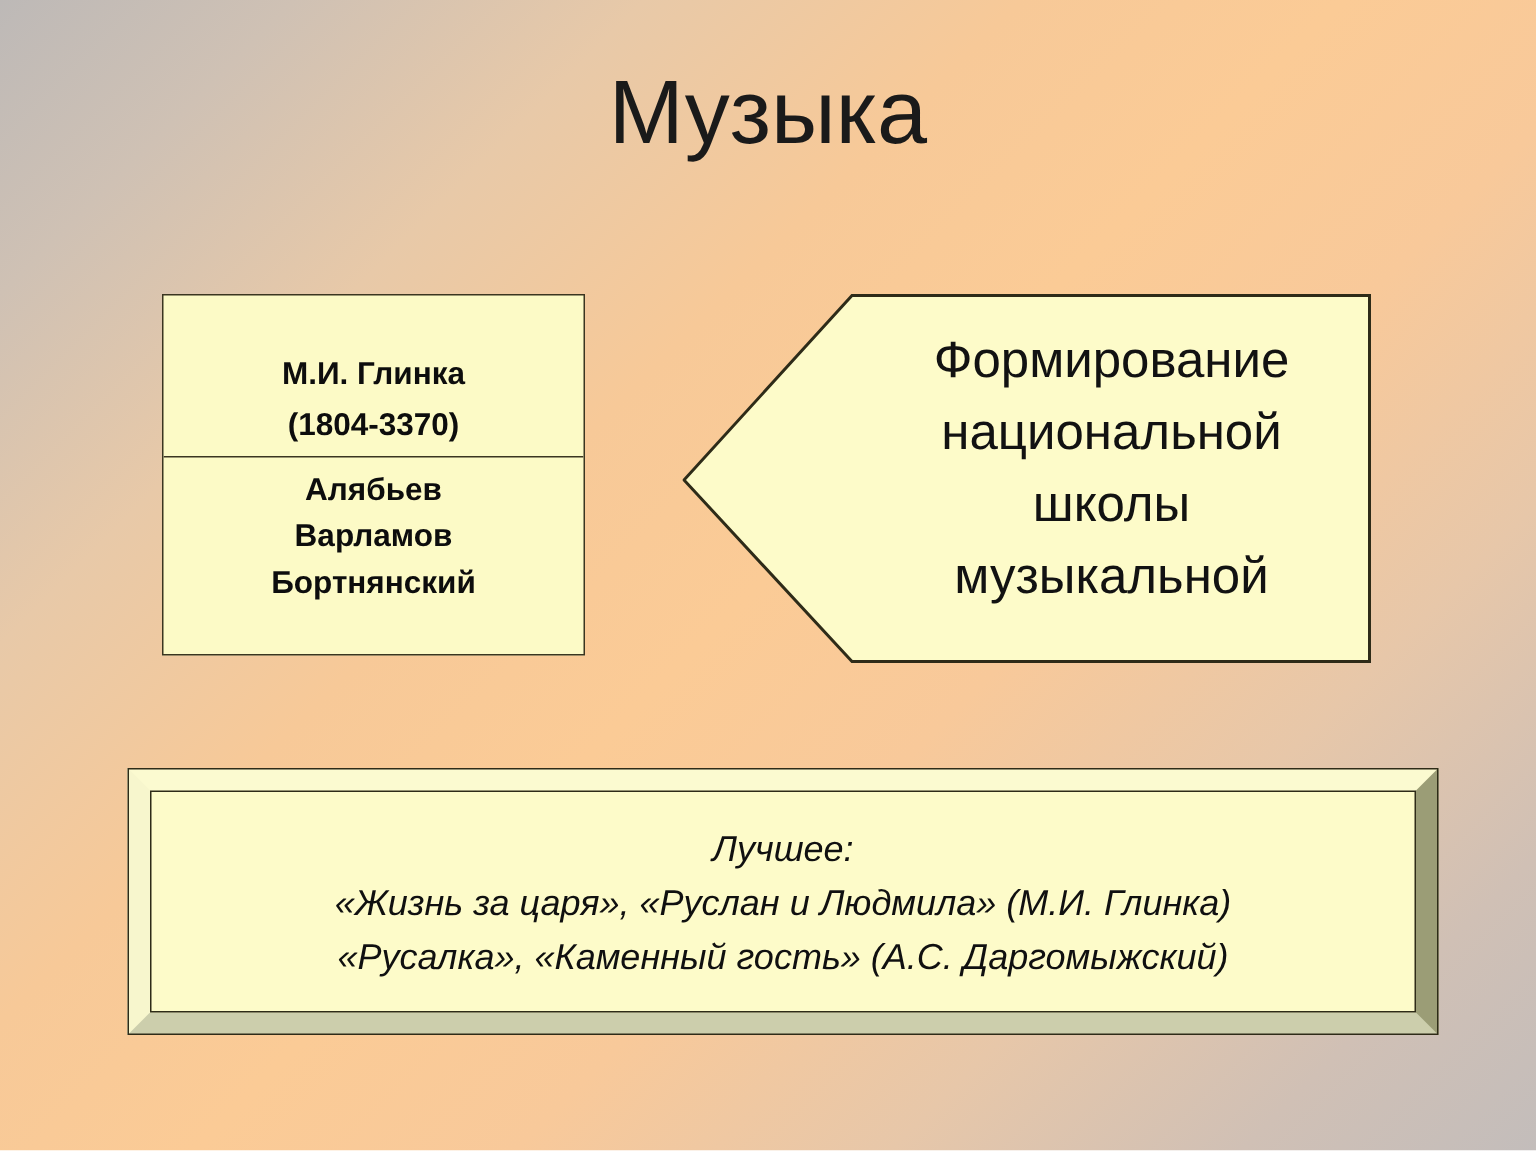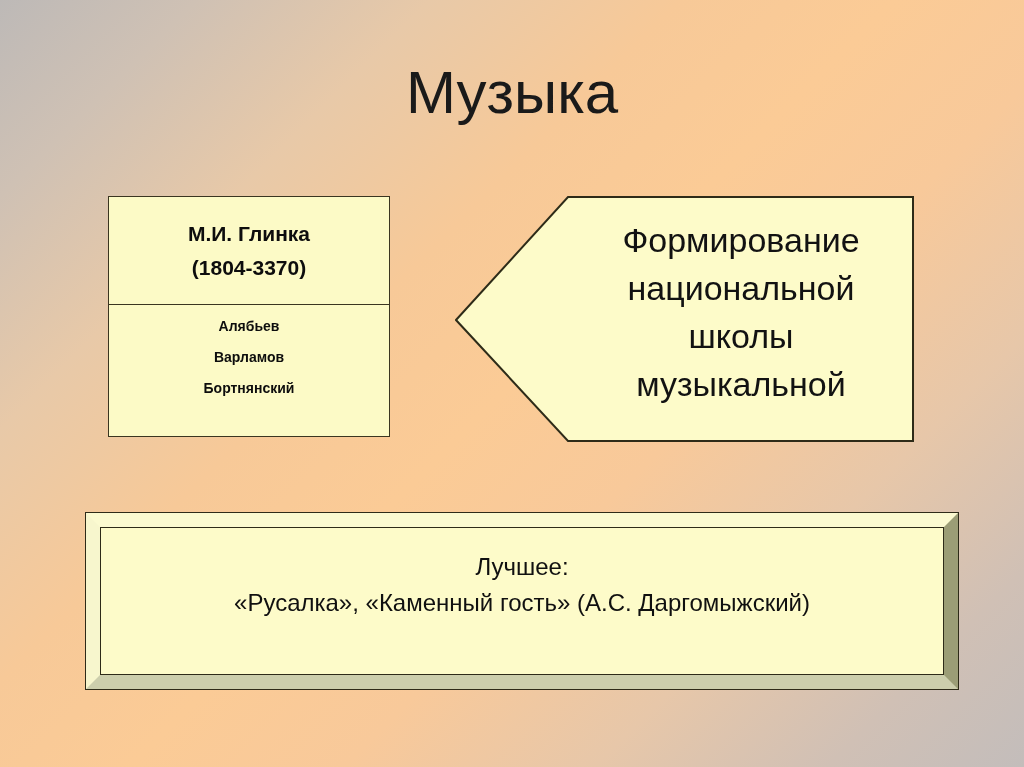--- a/index.html
+++ b/index.html
@@ -28,21 +28,21 @@
         #e7c7a9 76%,
         #d0c0b5 89%,
         #c3bdbb 100%);
     overflow: hidden;
   }
 
   
   #slide-title {
     position: absolute;
     left: 0;
-    top: 58px;
+    top: 40px;
     width: 1024px;
     text-align: center;
     font-size: 60px;
     line-height: 70px;
     color: #1a1a1a;
     font-weight: 400;
     letter-spacing: 0px;
   }
 
   
@@ -59,27 +59,27 @@
   }
   #composer-table .cell {
     box-sizing: border-box;
     text-align: center;
     color: #0d0d0d;
     font-weight: bold;
   }
   #composer-table .cell-head {
     height: 108px;
     border-bottom: 1.6px solid #3a3520;
-    padding-top: 20px;
+    padding-top: 36px;
     font-size: 21px;
     line-height: 34px;
   }
   #composer-table .cell-list {
     padding-top: 6px;
-    font-size: 14px;
+    font-size: 21px;
     line-height: 31px;
     white-space: nowrap;
   }
   #composer-table .cell-list .nm {
     display: block;
   }
 
   
   #formation-arrow {
     position: absolute;
@@ -146,21 +146,21 @@
   #best-text {
     position: absolute;
     left: 20px;
     right: 20px;
     top: 37px;
     text-align: center;
     font-size: 24px;
     line-height: 36px;
     color: #101010;
   }
-  #best-text span { display: block; }
+  #best-text span { display: block; font-style: italic; }
 </style>
 </head>
 <body>
 
 <div id="slide">
 
   <div id="slide-title">Музыка</div>
 
   <div id="composer-table">
     <div class="cell cell-head">
@@ -183,17 +183,18 @@
     <span>национальной</span>
     <span>школы</span>
     <span>музыкальной</span>
   </div>
 
   <div id="best-banner">
     <div class="bevel"></div>
     <div class="inner-line"></div>
     <div id="best-text">
       <span>Лучшее:</span>
+      <span>«Жизнь за царя», «Руслан и Людмила» (М.И. Глинка)</span>
       <span>«Русалка», «Каменный гость» (А.С. Даргомыжский)</span>
     </div>
   </div>
 
 </div>
 
 </body></html>

